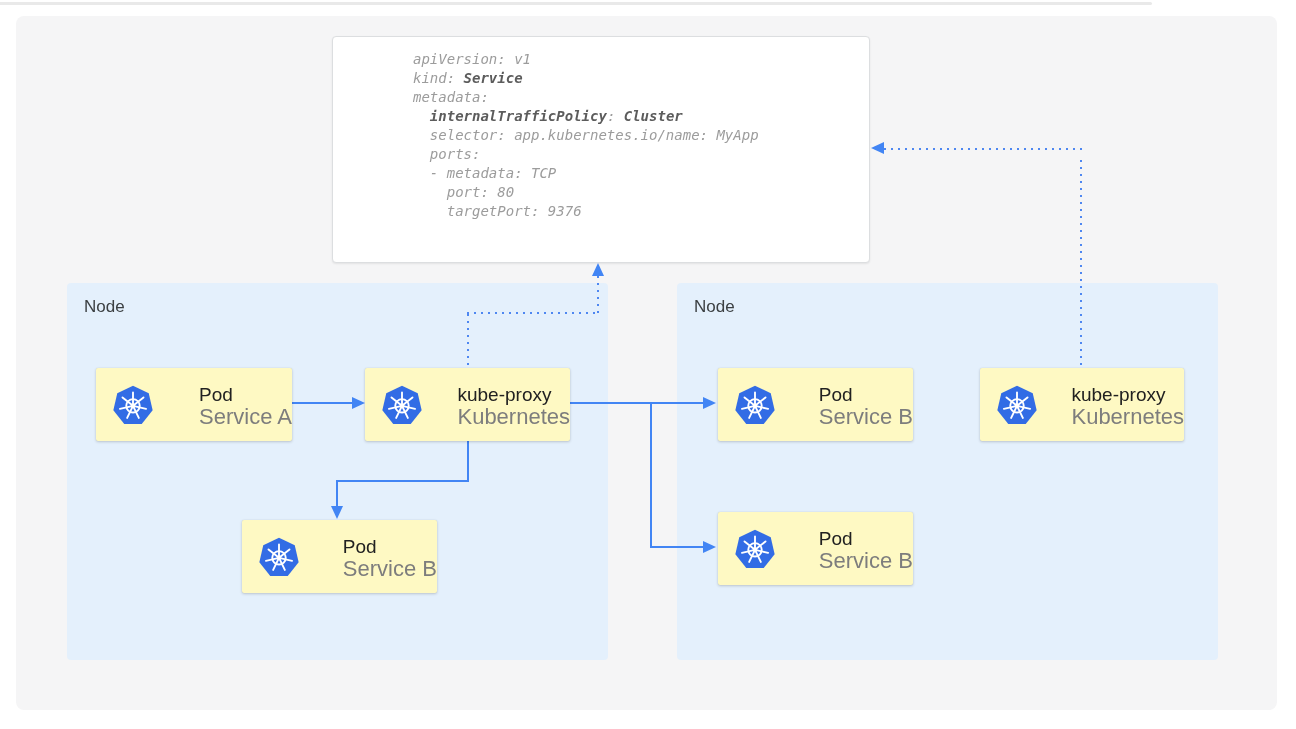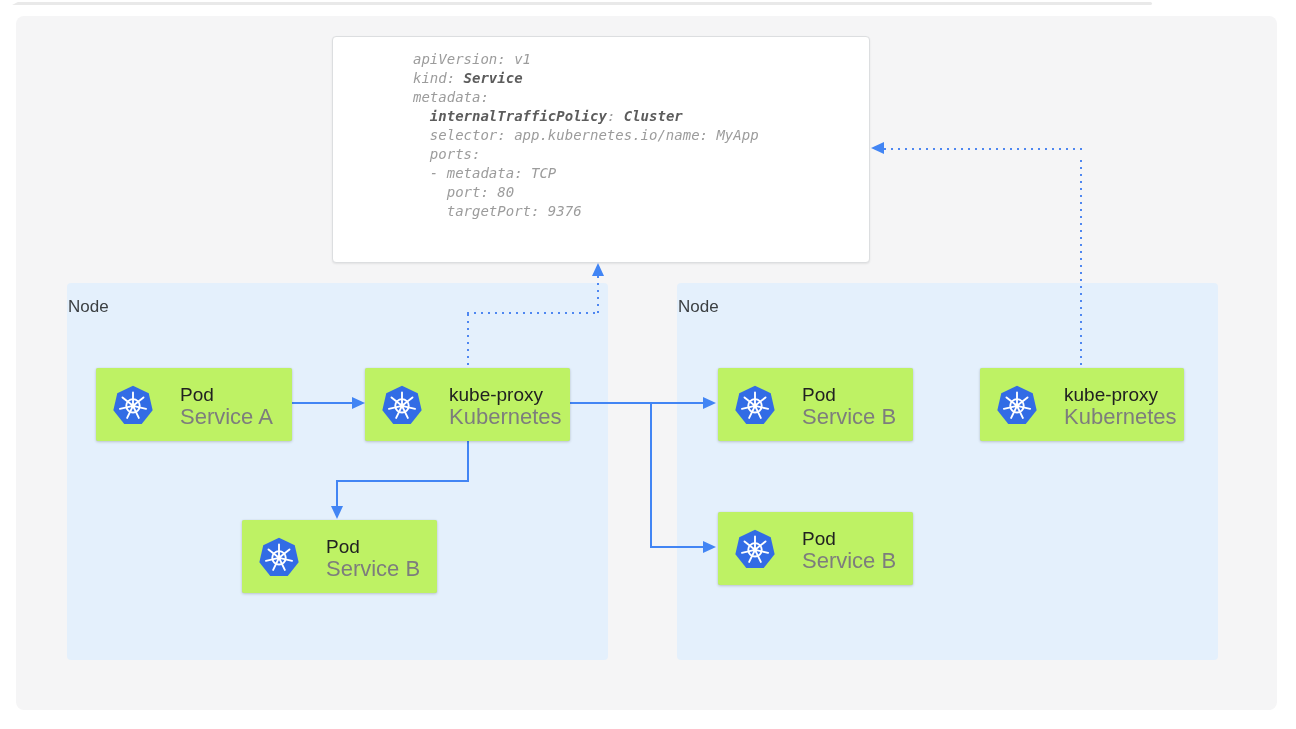--- a/index.html
+++ b/index.html
@@ -4,21 +4,20 @@
 <style>
   * { margin: 0; padding: 0; box-sizing: border-box; }
   html, body { background: #ffffff; }
   body { font-family: "Liberation Sans", sans-serif; }
   .stage {
     position: relative;
     width: 1296px;
     height: 729px;
     background: #ffffff;
     overflow: hidden;
-    border-radius: 28px;
   }
   .top-divider {
     position: absolute;
     left: 0; top: 2px;
     width: 1152px; height: 3px;
     background: #e9e9e9;
     border-radius: 0 2px 2px 0;
   }
   .panel {
     position: absolute;
@@ -55,34 +54,35 @@
   .node {
     position: absolute;
     width: 541px; height: 377px;
     background: #e4f0fc;
     border-radius: 4px;
   }
   .node-left  { left: 67px;  top: 283px; }
   .node-right { left: 677px; top: 283px; }
   .node-label {
     position: absolute;
-    left: 1px; top: 14px;
+    left: 17px; top: 14px;
     font-size: 17px;
     color: #3c4043;
   }
   
   .card {
     position: absolute;
     height: 73px;
-    background: #bef264;
+    background: #fef9c3;
     border-radius: 2px;
     box-shadow: 0 0 1px rgba(0,0,0,0.14), 0 1px 3px rgba(0,0,0,0.18);
     display: flex;
     align-items: center;
     padding-left: 16px;
+    justify-content: space-between;
   }
   .card .k8s-icon { width: 42px; height: 42px; flex: 0 0 auto; }
   .card .card-text { margin-left: 26px; }
   .card .card-title {
     font-size: 19px;
     line-height: 23px;
     color: #212121;
   }
   .card .card-subtitle {
     font-size: 22px;

